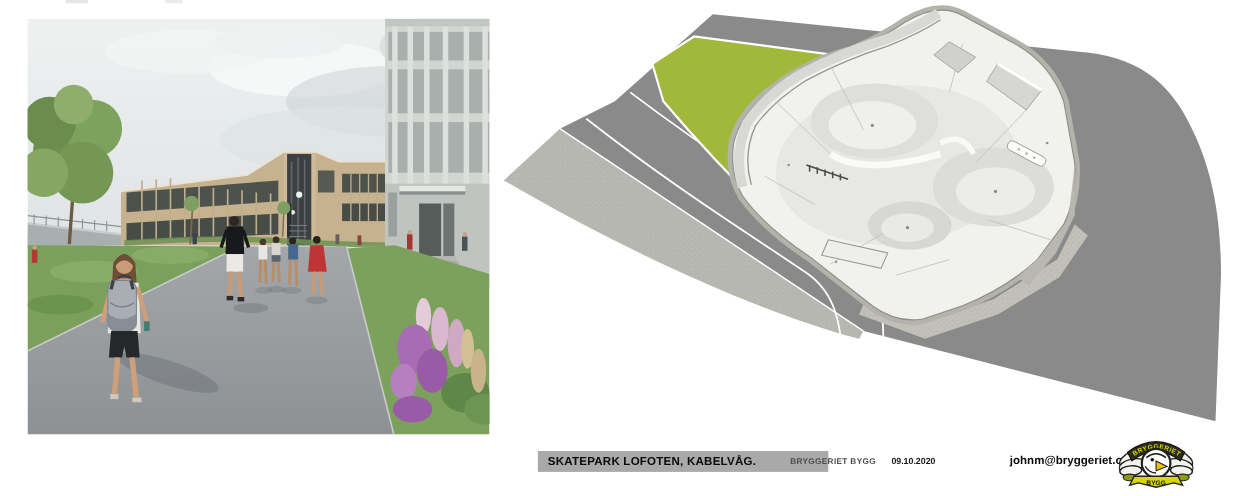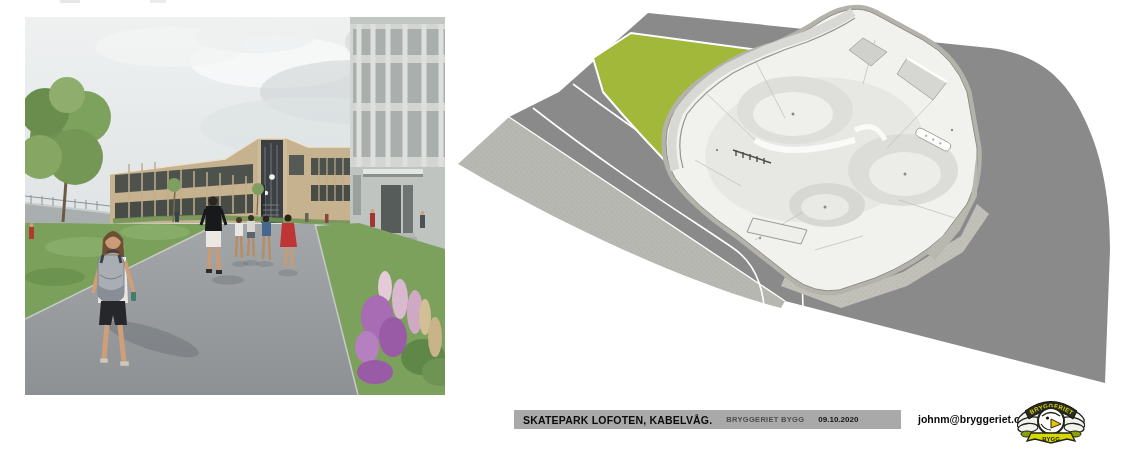--- a/index.html
+++ b/index.html
@@ -1,22 +1,22 @@
 <!DOCTYPE html>
 <html><head>
 <meta charset="utf-8">
 <style>
   html,body{margin:0;padding:0;background:#ffffff;}
   .sheet{position:relative;width:1127px;height:451px;background:#ffffff;overflow:hidden;
          font-family:"Liberation Sans",sans-serif;}
   .art{position:absolute;}
-  .titlebar{position:absolute;left:514px;top:410px;width:387px;height:19px;background:#a9a9a9;
+  .titlebar{position:absolute;left:489px;top:410px;width:264px;height:19px;background:#a9a9a9;
             display:flex;align-items:center;padding:0 9px;box-sizing:border-box;white-space:nowrap;}
   .titlebar .t-title{font-weight:bold;font-size:10.5px;color:#0a0a0a;letter-spacing:.2px;}
-  .titlebar .t-company{font-weight:bold;font-size:7.5px;color:#4d4d4d;margin-left:14px;letter-spacing:.3px;}
+  .titlebar .t-company{font-weight:bold;font-size:7.5px;color:#4d4d4d;margin-left:31px;letter-spacing:.3px;}
   .titlebar .t-date{font-weight:bold;font-size:8px;color:#141414;margin-left:14px;}
   .email{position:absolute;left:918px;top:413px;font-weight:bold;font-size:10.5px;color:#0a0a0a;}
   .artifact{position:absolute;height:3px;background:#d2d2d2;}
 </style>
 </head>
 <body>
 
 <div class="sheet">
 
   <div class="artifact" style="left:60px;top:0;width:20px;opacity:.55;"></div>

